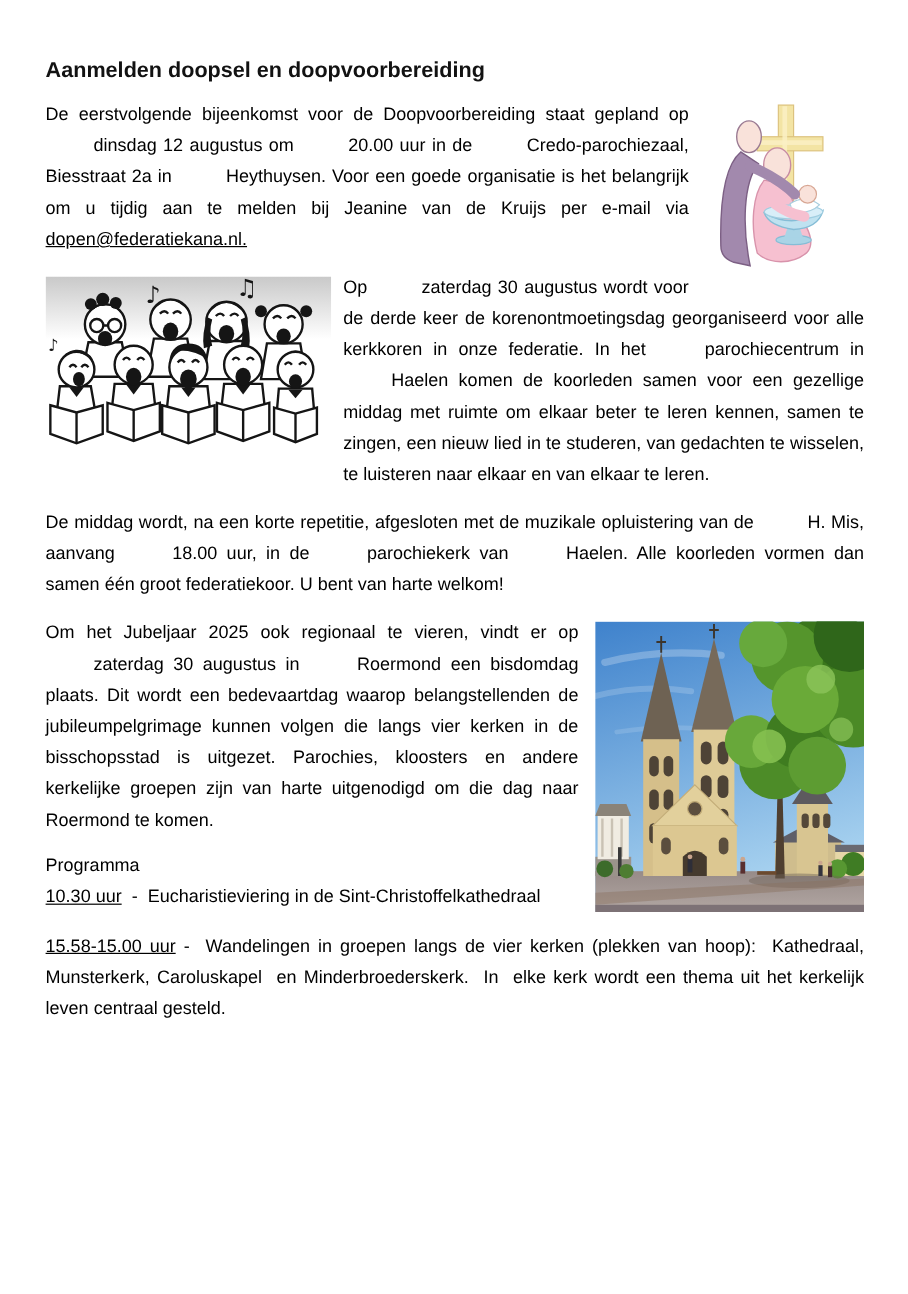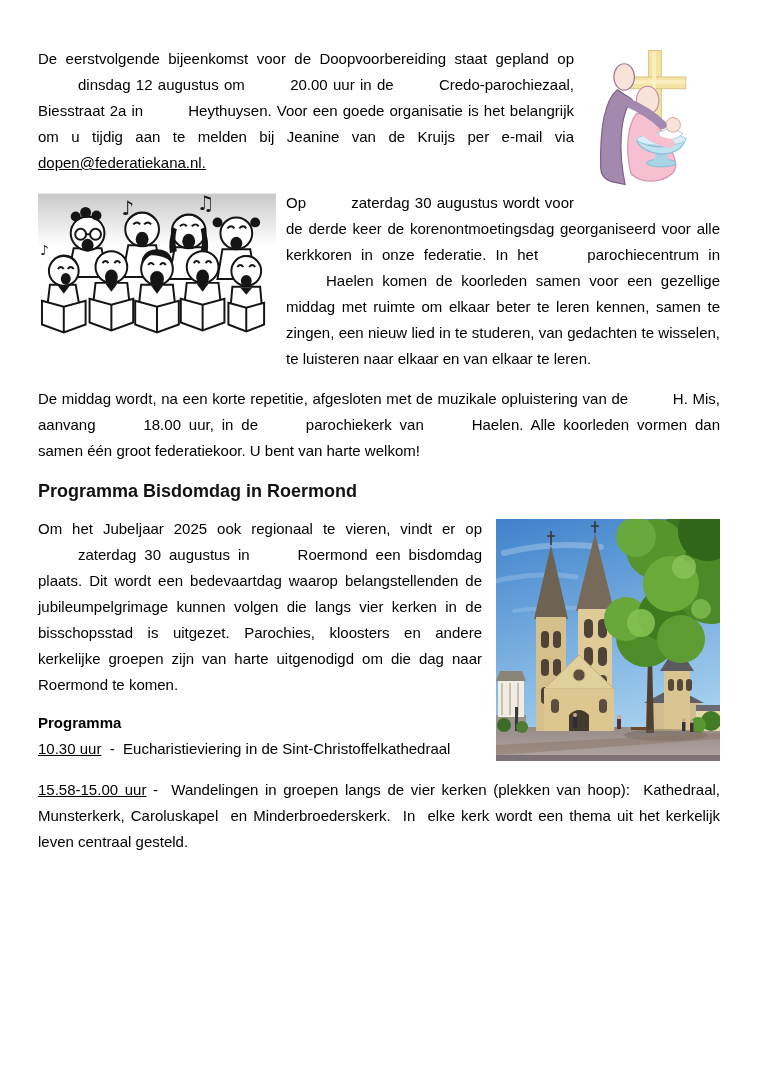--- a/index.html
+++ b/index.html
@@ -25,31 +25,32 @@
     color:#121212;
     font-family:"Liberation Sans", sans-serif;
   }
   h2.first { margin-top:0; }
   p { margin:0 0 14px 0; text-align:justify; }
   .b { font-weight:normal;margin-left:40px; }
   .u { text-decoration:underline;margin-top:36px; }
   .link { color:#000; text-decoration:underline; cursor:pointer; }
   .img-right { float:right; margin:3px 0 6px 14px; }
   .img-left  { float:left;  margin:3px 10px 4px 0; }
-  .program-label { font-weight:bold; margin:0; }
+  .program-label { font-weight:normal; margin:0; }
   .sched { margin:0 0 15px 0; }
   .sched.last { margin-bottom:0; }
   svg { display:block; }
 </style>
 </head>
 <body>
 
 <div class="page">
 
   <section>
+    <h2 class="first">Aanmelden doopsel en doopvoorbereiding</h2>
     <div class="flow">
       <span class="img-right">
         <svg width="132" height="140" viewBox="0 0 135 140" aria-hidden="true">
 
           <rect x="62" y="0" width="13" height="122" fill="#f3e4a4" stroke="#dcc27e" stroke-width="1"></rect>
           <rect x="44" y="27" width="56" height="12" fill="#f3e4a4" stroke="#dcc27e" stroke-width="1"></rect>
           <rect x="65.5" y="1" width="4" height="120" fill="#faf0c4" opacity="0.85"></rect>
           <rect x="45" y="30" width="54" height="4" fill="#faf0c4" opacity="0.85"></rect>
 
           <path d="M30,40 C18,50 12,78 13,120 C13,128 18,132 24,134 L38,137 C31,104 32,66 45,50 Z" fill="#a289ad" stroke="#7c5f84" stroke-width="1.2"></path>
@@ -187,21 +188,20 @@
             <text x="2" y="62" font-size="14">♪</text>
           </g>
         </svg>
       </span>
       <p class="body"><span>Op </span><span class="b">zaterdag 30 augustus</span><span> wordt voor de derde keer de korenontmoetingsdag georganiseerd voor alle kerkkoren in onze federatie. In het </span><span class="b">parochiecentrum</span><span> in </span><span class="b">Haelen</span><span> komen de koorleden samen voor een gezellige middag met ruimte om elkaar beter te leren kennen, samen te zingen, een nieuw lied in te studeren,  van gedachten te wisselen, te luisteren naar elkaar en van elkaar te leren.</span></p>
     </div>
     <p class="body"><span>De middag wordt, na een korte repetitie, afgesloten met de muzikale opluistering van de </span><span class="b">H. Mis</span><span>, aanvang </span><span class="b">18.00 uur</span><span>, in de </span><span class="b">parochiekerk</span><span> van </span><span class="b">Haelen</span><span>. Alle koorleden vormen dan samen één groot federatiekoor. U bent van harte welkom!</span></p>
   </section>
 
   <section>
-    <h2>Programma Bisdomdag in Roermond</h2>
     <div class="flow">
       <span class="img-right">
         <svg width="224" height="242" viewBox="0 0 224 242" aria-hidden="true">
           <defs>
             <linearGradient id="sky" x1="0" y1="0" x2="0.25" y2="1">
               <stop offset="0" stop-color="#3f82cc"></stop>
               <stop offset="1" stop-color="#a9d3f0"></stop>
             </linearGradient>
             <linearGradient id="gr" x1="0" y1="0" x2="0" y2="1">
               <stop offset="0" stop-color="#978b88"></stop>

